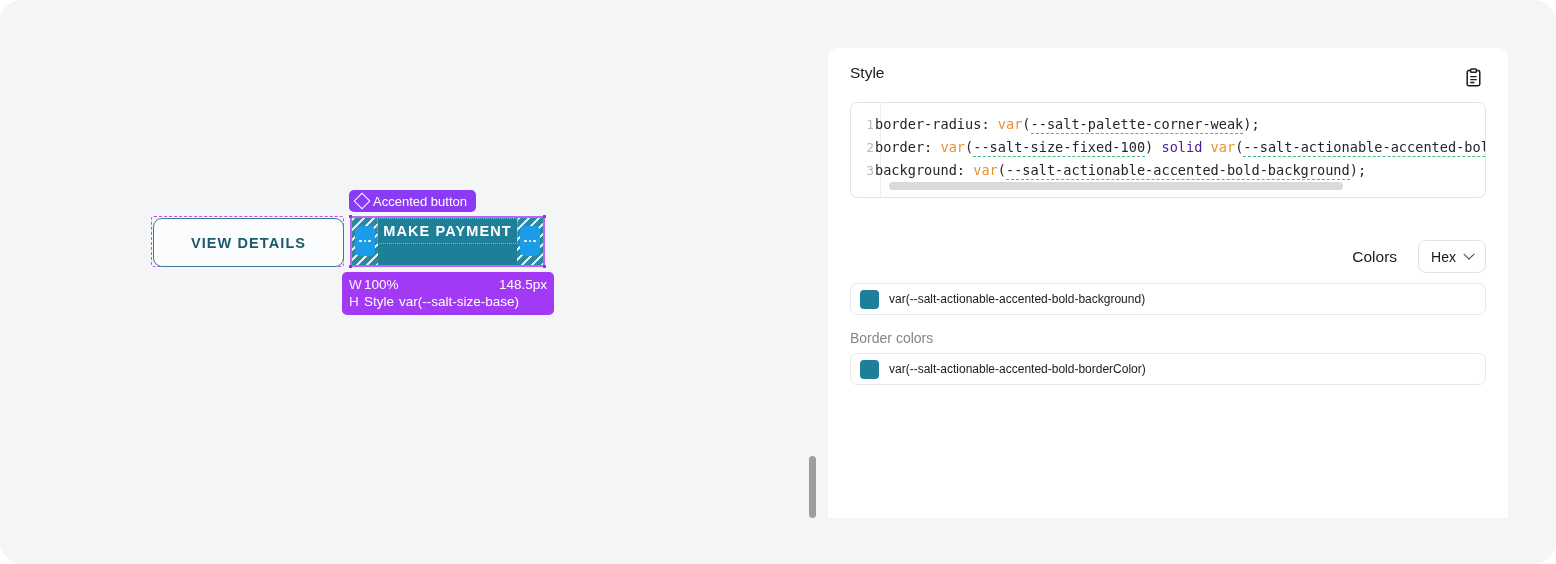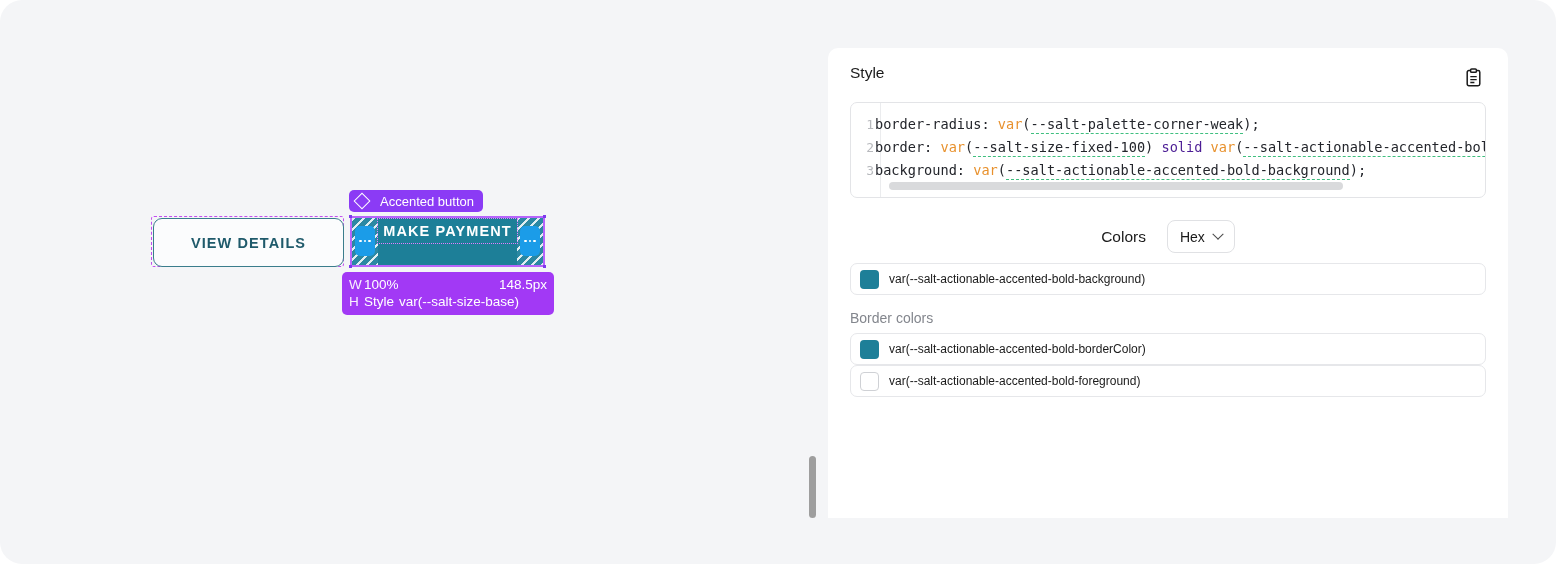--- a/index.html
+++ b/index.html
@@ -149,21 +149,21 @@
 
   
   #accented-badge {
     position: absolute;
     left: 349px; top: 190px;
     height: 22px;
     background: #8b3bf5;
     border-radius: 5px;
     display: flex;
     align-items: center;
-    gap: 12px;
+    gap: 5px;
     padding: 0 9px 0 7px;
     z-index: 7;
   }
   #accented-badge .label {
     color: #ffffff;
     font-size: 13px;
     white-space: nowrap;
     font-family: "Liberation Sans", sans-serif;
   }
   .diamond-icon {
@@ -300,22 +300,22 @@
     width: 78%;
     height: 100%;
     background: #d9dadc;
     border-radius: 5px;
   }
 
   
   #colors-header {
     display: flex;
     align-items: center;
-    justify-content: center;
-    margin-top: 22px;
+    justify-content: flex-end;
+    margin-top: 42px;
     margin-bottom: 10px;
     gap: 21px;
   }
   #colors-title {
     font-size: 15.5px;
     color: #1a1a1a;
     font-family: "Liberation Sans", sans-serif;
   }
   #color-format-select {
     display: flex;
@@ -479,21 +479,17 @@
       <div id="color-groups">
           <div class="color-row">
             <span class="color-swatch" style="background: rgb(29, 127, 152);"></span>
             <span class="color-value">var(--salt-actionable-accented-bold-background)</span>
           </div>
           <div class="color-group-label">Border colors</div>
           <div class="color-row">
             <span class="color-swatch" style="background: rgb(29, 127, 152);"></span>
             <span class="color-value">var(--salt-actionable-accented-bold-borderColor)</span>
           </div>
-          <div class="color-row">
-            <span class="color-swatch outlined" style="background: rgb(255, 255, 255);"></span>
-            <span class="color-value">var(--salt-actionable-accented-bold-foreground)</span>
-          </div>
         </div>
 
     </div>
   </div>
 </div>
 
 </body></html>

